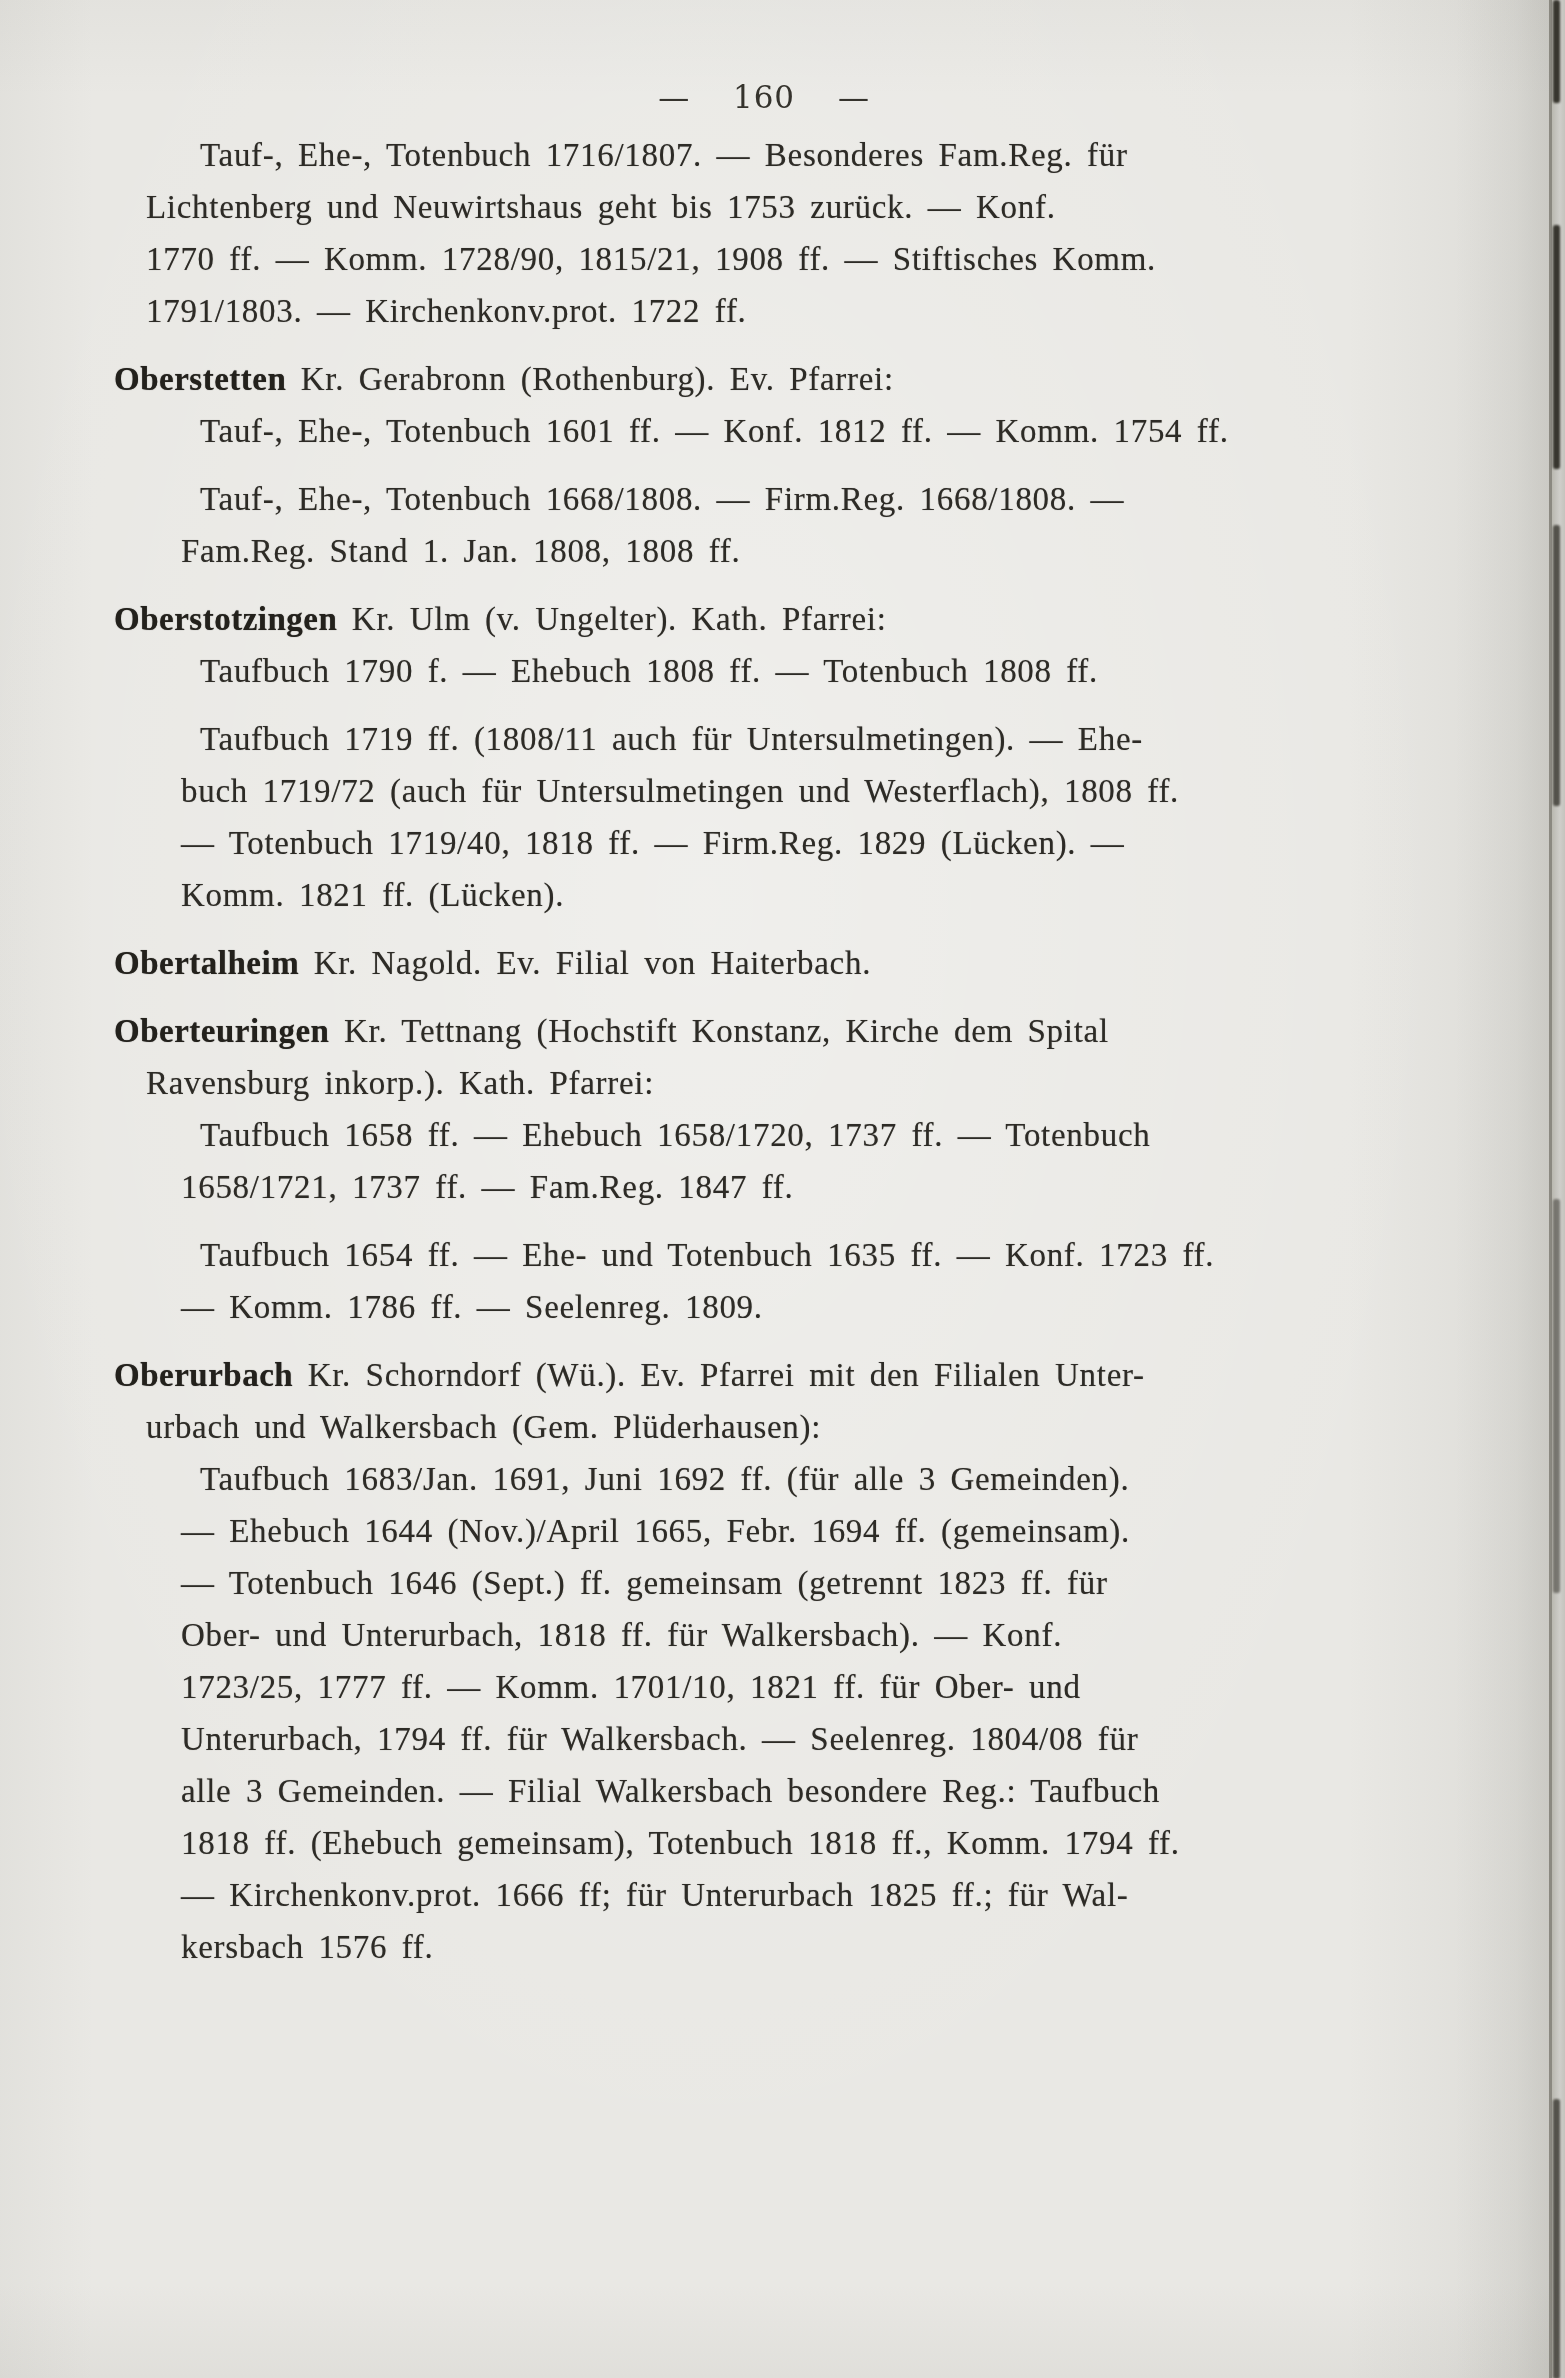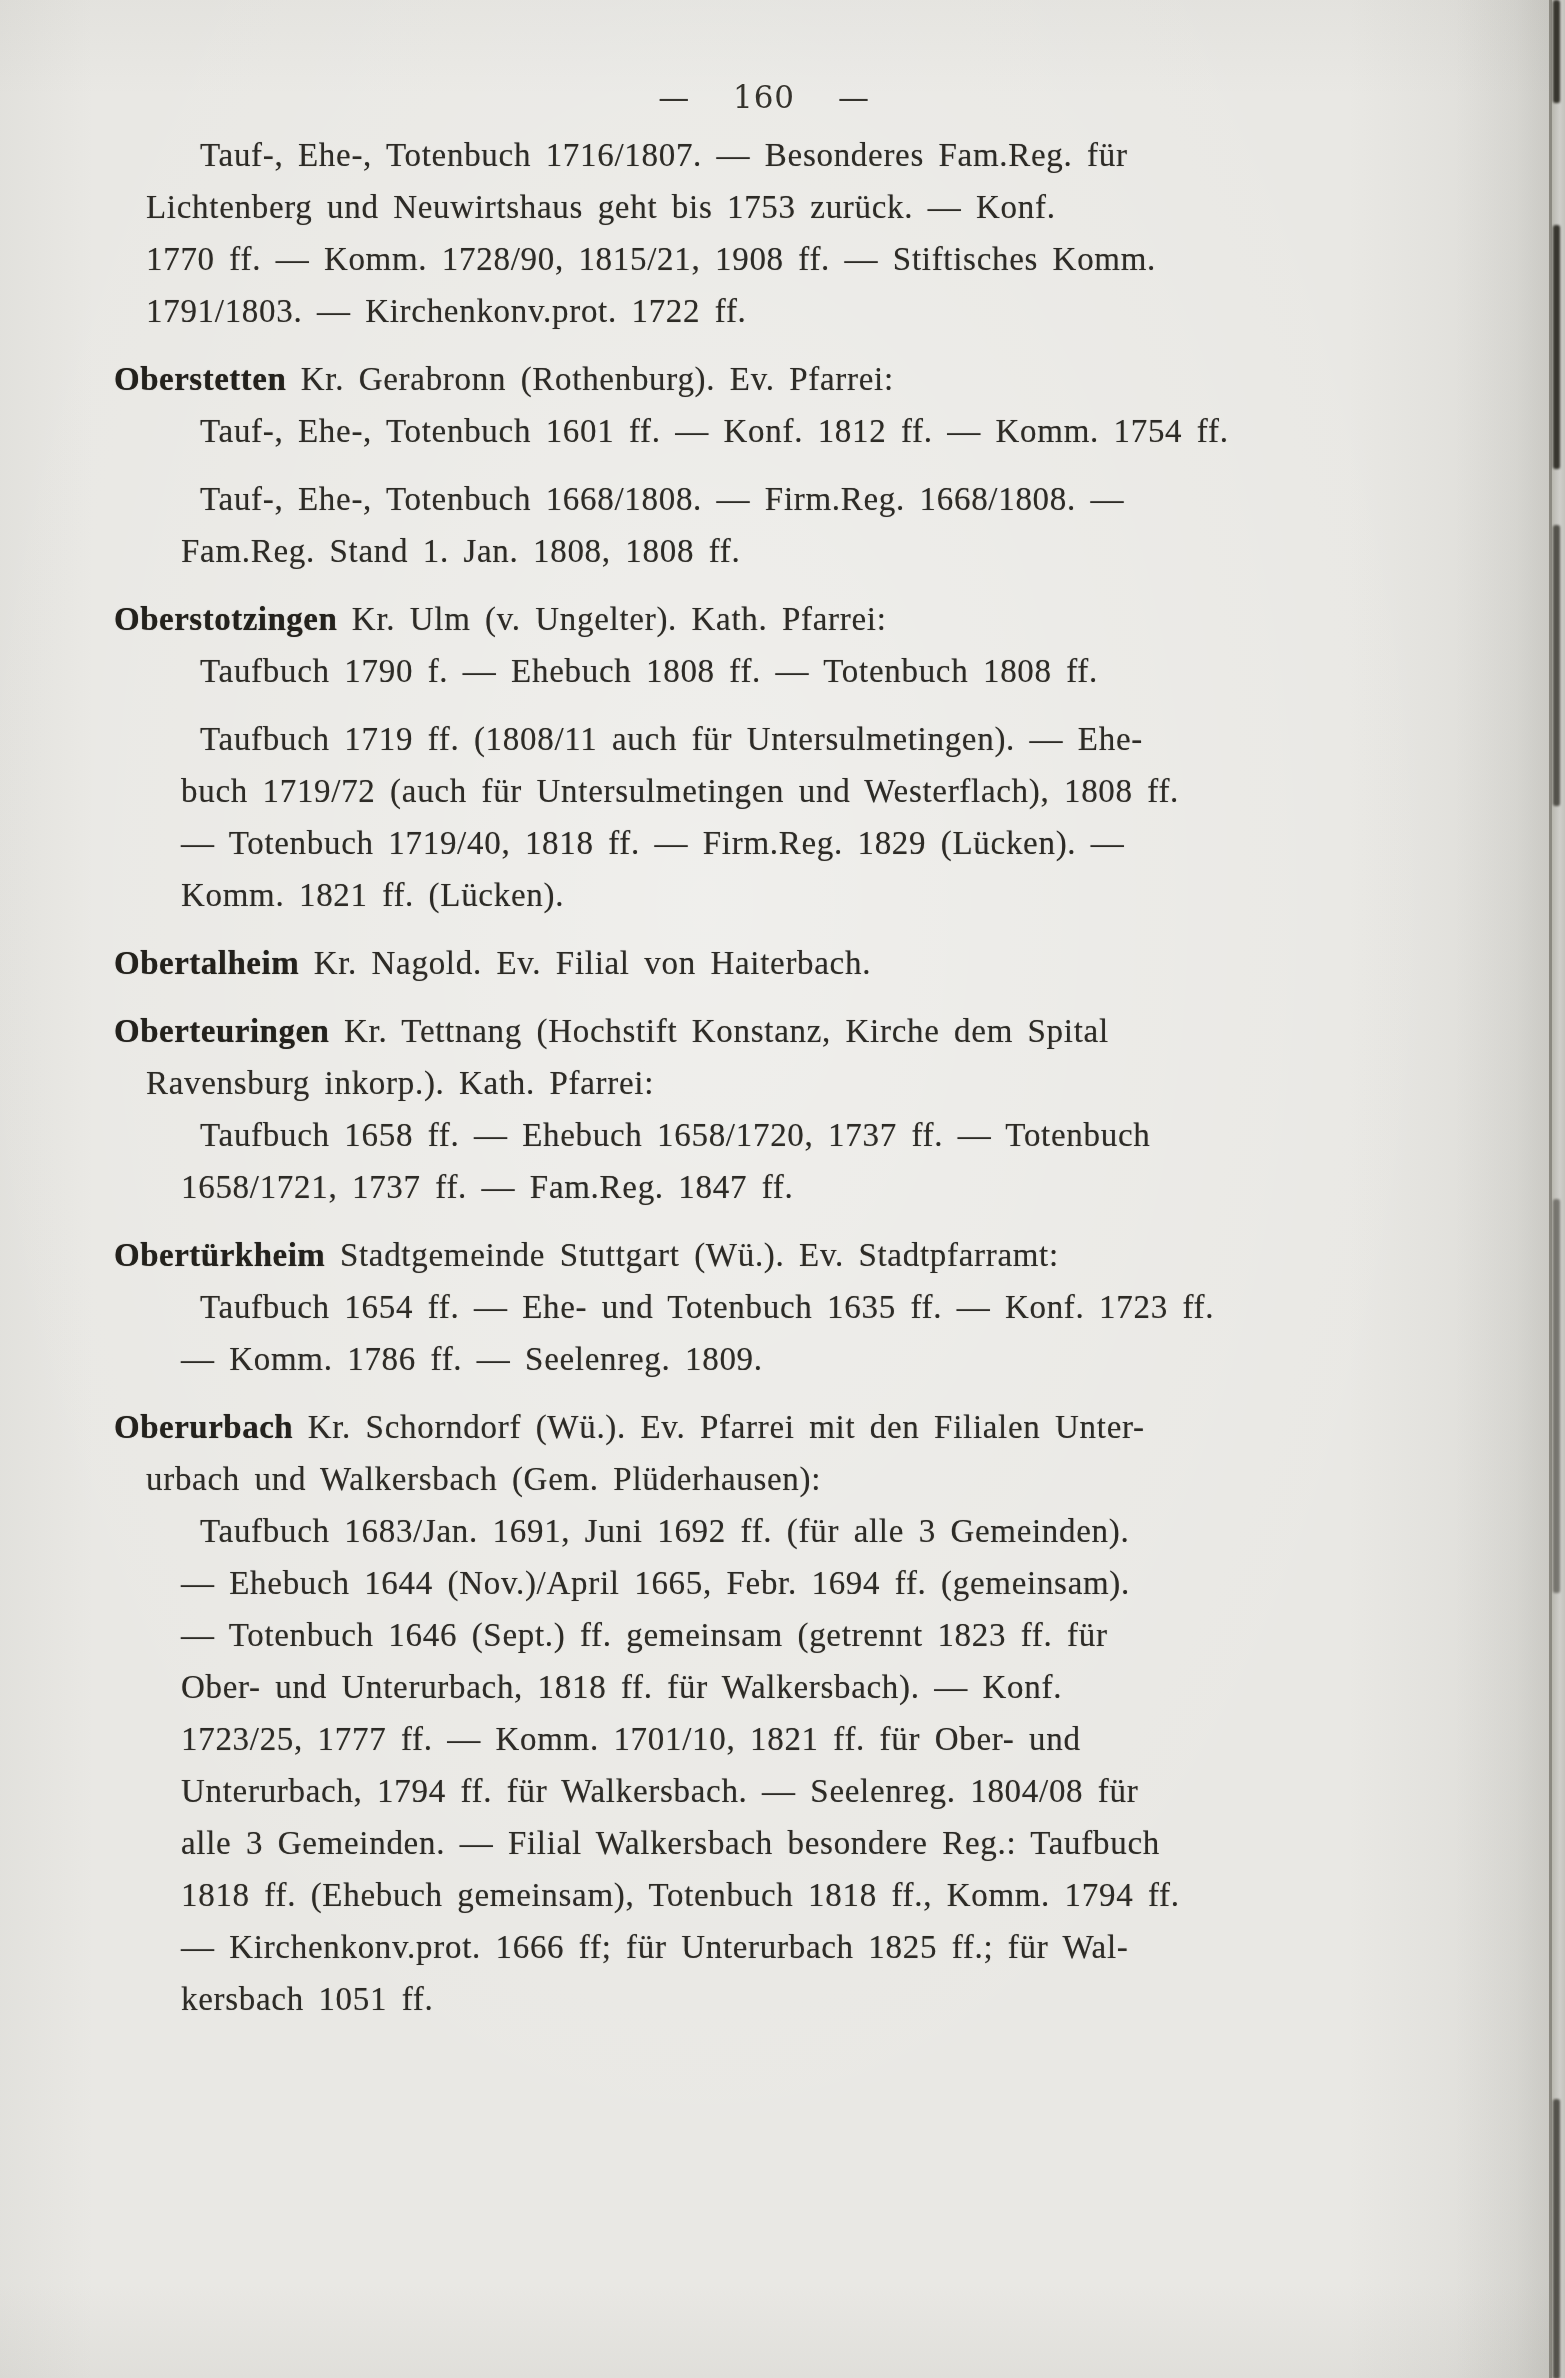--- a/index.html
+++ b/index.html
@@ -116,33 +116,32 @@
       <div class="entry">
         <div class="line head"><span class="headword">Obertalheim</span> Kr. Nagold. Ev. Filial von Haiterbach.</div>
       </div>
       <div class="entry">
         <div class="line head"><span class="headword">Oberteuringen</span> Kr. Tettnang (Hochstift Konstanz, Kirche dem Spital</div>
         <div class="line body-cont">Ravensburg inkorp.). Kath. Pfarrei:</div>
         <div class="line detail-first">Taufbuch 1658 ff. — Ehebuch 1658/1720, 1737 ff. — Totenbuch</div>
         <div class="line detail-cont">1658/1721, 1737 ff. — Fam.Reg. 1847 ff.</div>
       </div>
       <div class="entry">
-        <div class="line head"><span class="headword">Obertürkheim</span> Stadtgemeinde Stuttgart (Wü.). Ev. Stadtpfarramt:</div>
         <div class="line detail-first">Taufbuch 1654 ff. — Ehe- und Totenbuch 1635 ff. — Konf. 1723 ff.</div>
         <div class="line detail-cont">— Komm. 1786 ff. — Seelenreg. 1809.</div>
       </div>
       <div class="entry">
         <div class="line head"><span class="headword">Oberurbach</span> Kr. Schorndorf (Wü.). Ev. Pfarrei mit den Filialen Unter-</div>
         <div class="line body-cont">urbach und Walkersbach (Gem. Plüderhausen):</div>
         <div class="line detail-first">Taufbuch 1683/Jan. 1691, Juni 1692 ff. (für alle 3 Gemeinden).</div>
         <div class="line detail-cont">— Ehebuch 1644 (Nov.)/April 1665, Febr. 1694 ff. (gemeinsam).</div>
         <div class="line detail-cont">— Totenbuch 1646 (Sept.) ff. gemeinsam (getrennt 1823 ff. für</div>
         <div class="line detail-cont">Ober- und Unterurbach, 1818 ff. für Walkersbach). — Konf.</div>
         <div class="line detail-cont">1723/25, 1777 ff. — Komm. 1701/10, 1821 ff. für Ober- und</div>
         <div class="line detail-cont">Unterurbach, 1794 ff. für Walkersbach. — Seelenreg. 1804/08 für</div>
         <div class="line detail-cont">alle 3 Gemeinden. — Filial Walkersbach besondere Reg.: Taufbuch</div>
         <div class="line detail-cont">1818 ff. (Ehebuch gemeinsam), Totenbuch 1818 ff., Komm. 1794 ff.</div>
         <div class="line detail-cont">— Kirchenkonv.prot. 1666 ff; für Unterurbach 1825 ff.; für Wal-</div>
-        <div class="line detail-cont">kersbach 1051 ff.</div>
+        <div class="line detail-cont">kersbach 1576 ff.</div>
       </div>
     </div>
 </div>
 
 
 </body></html>

